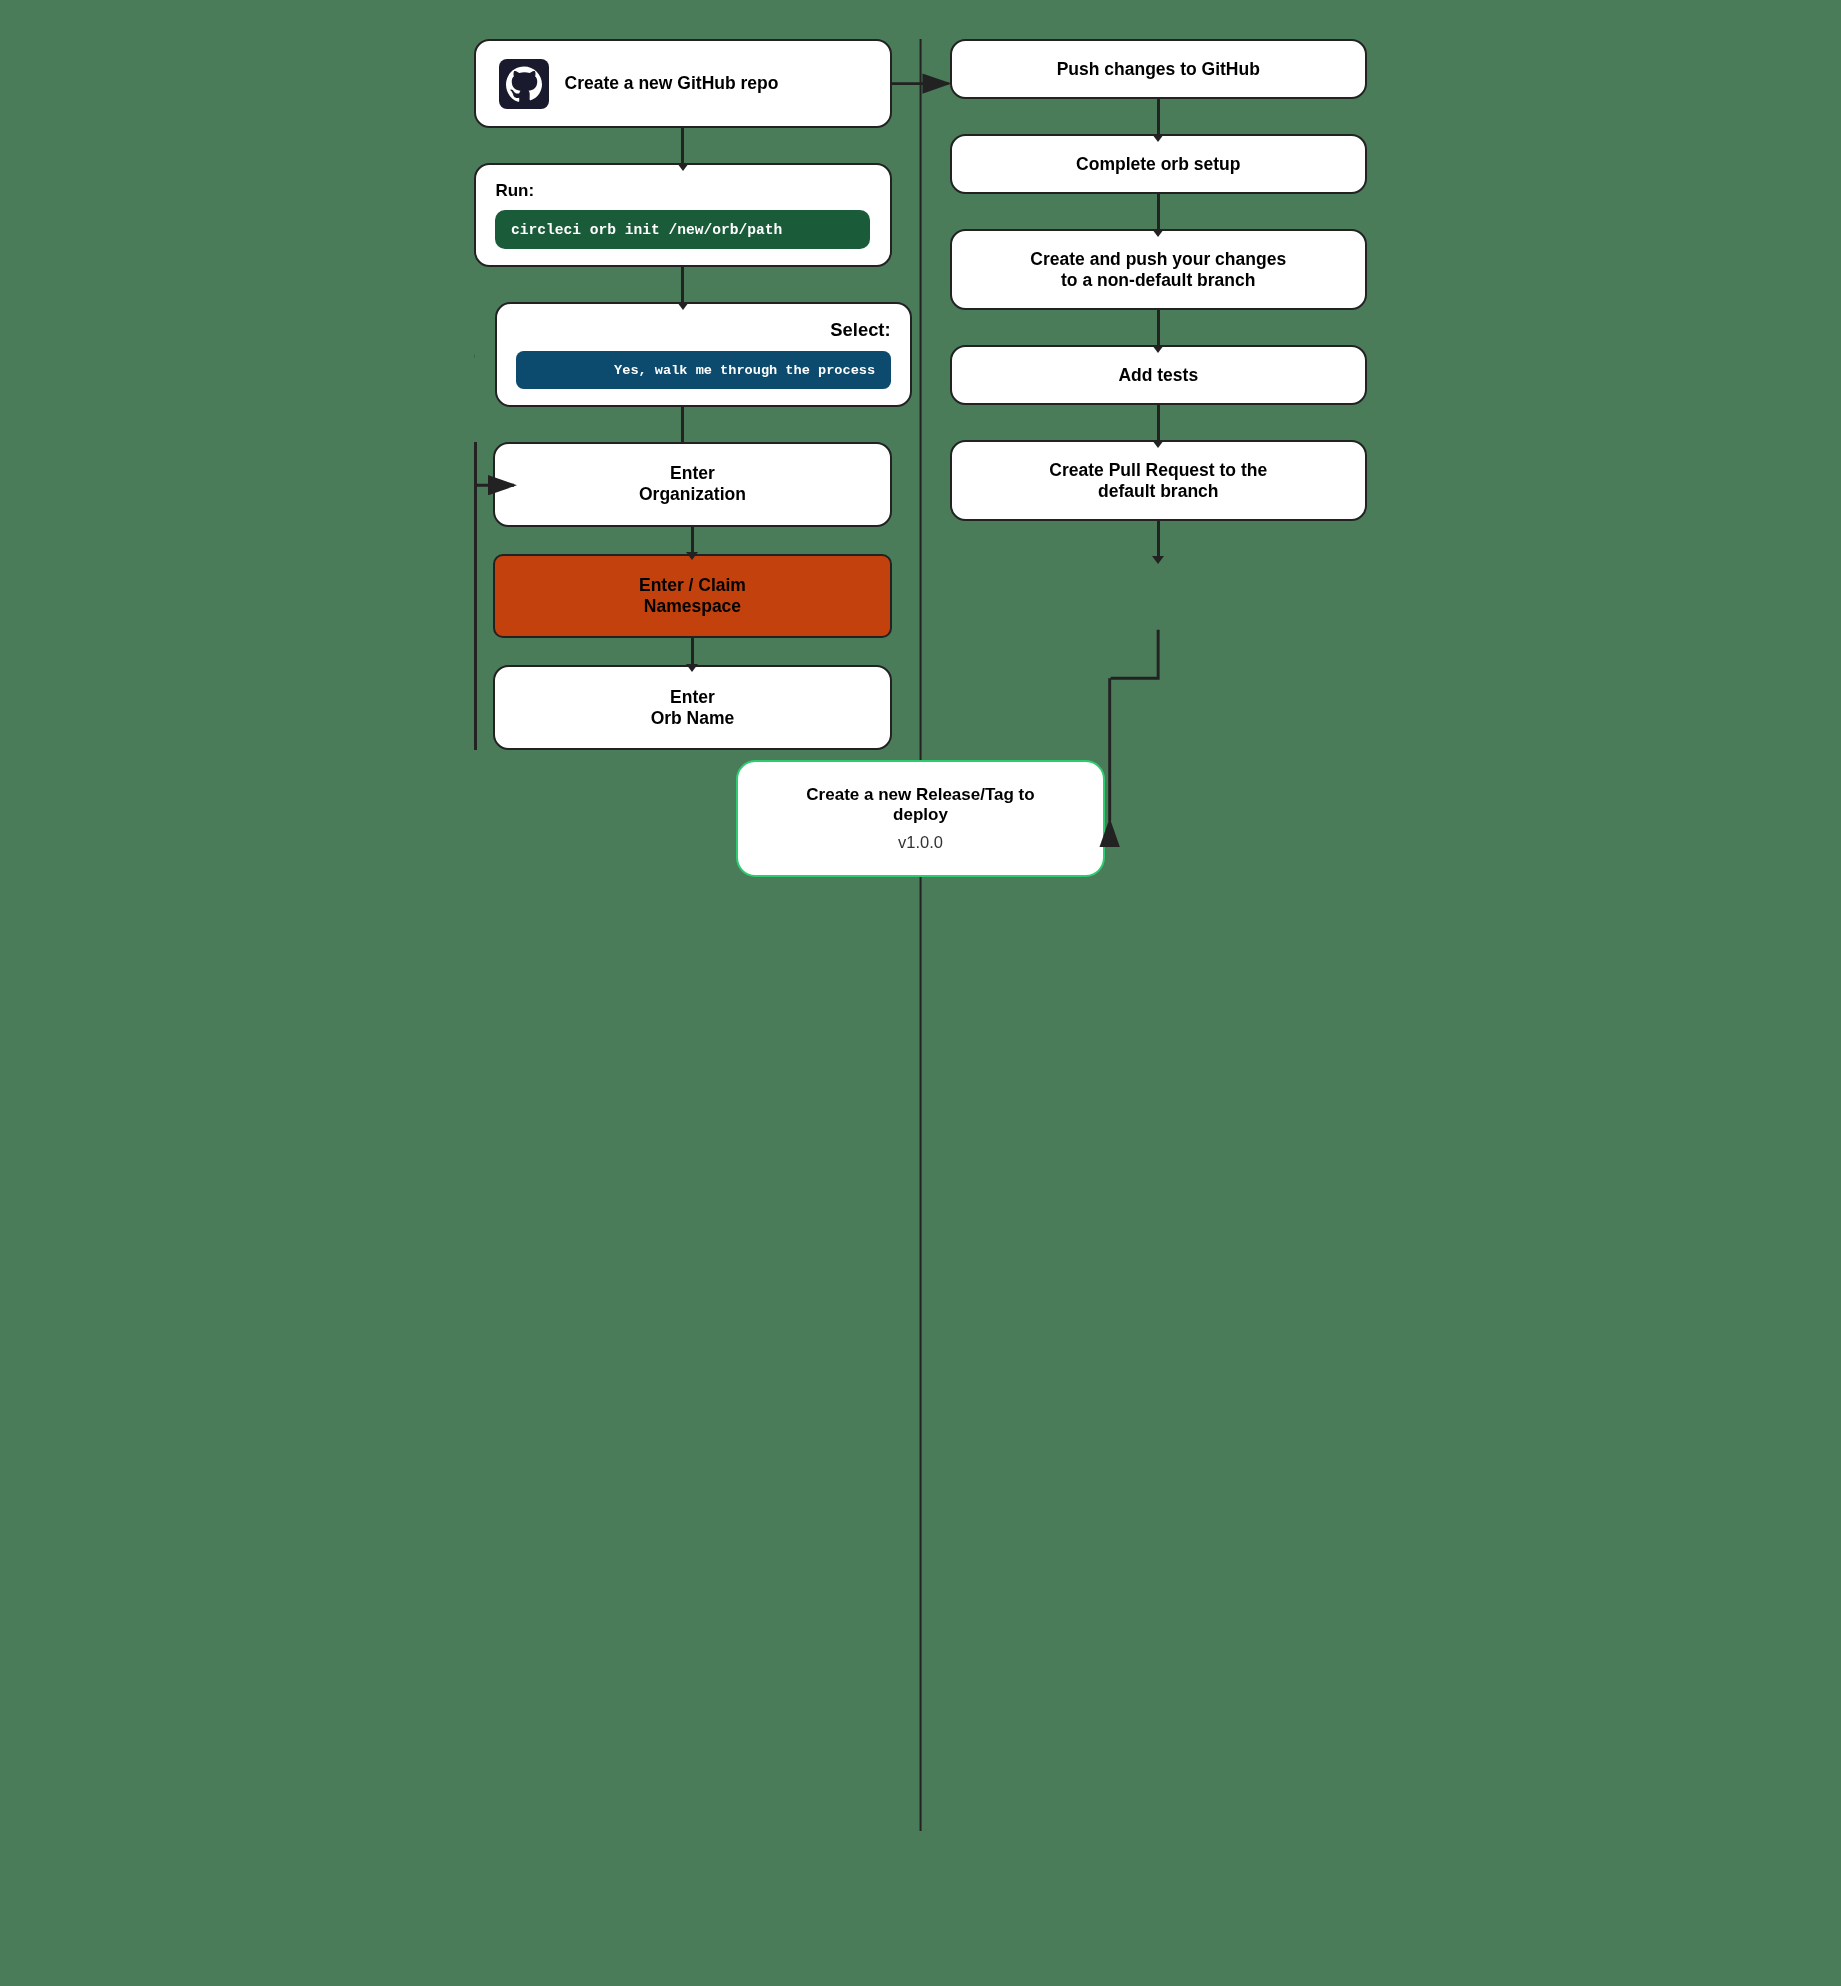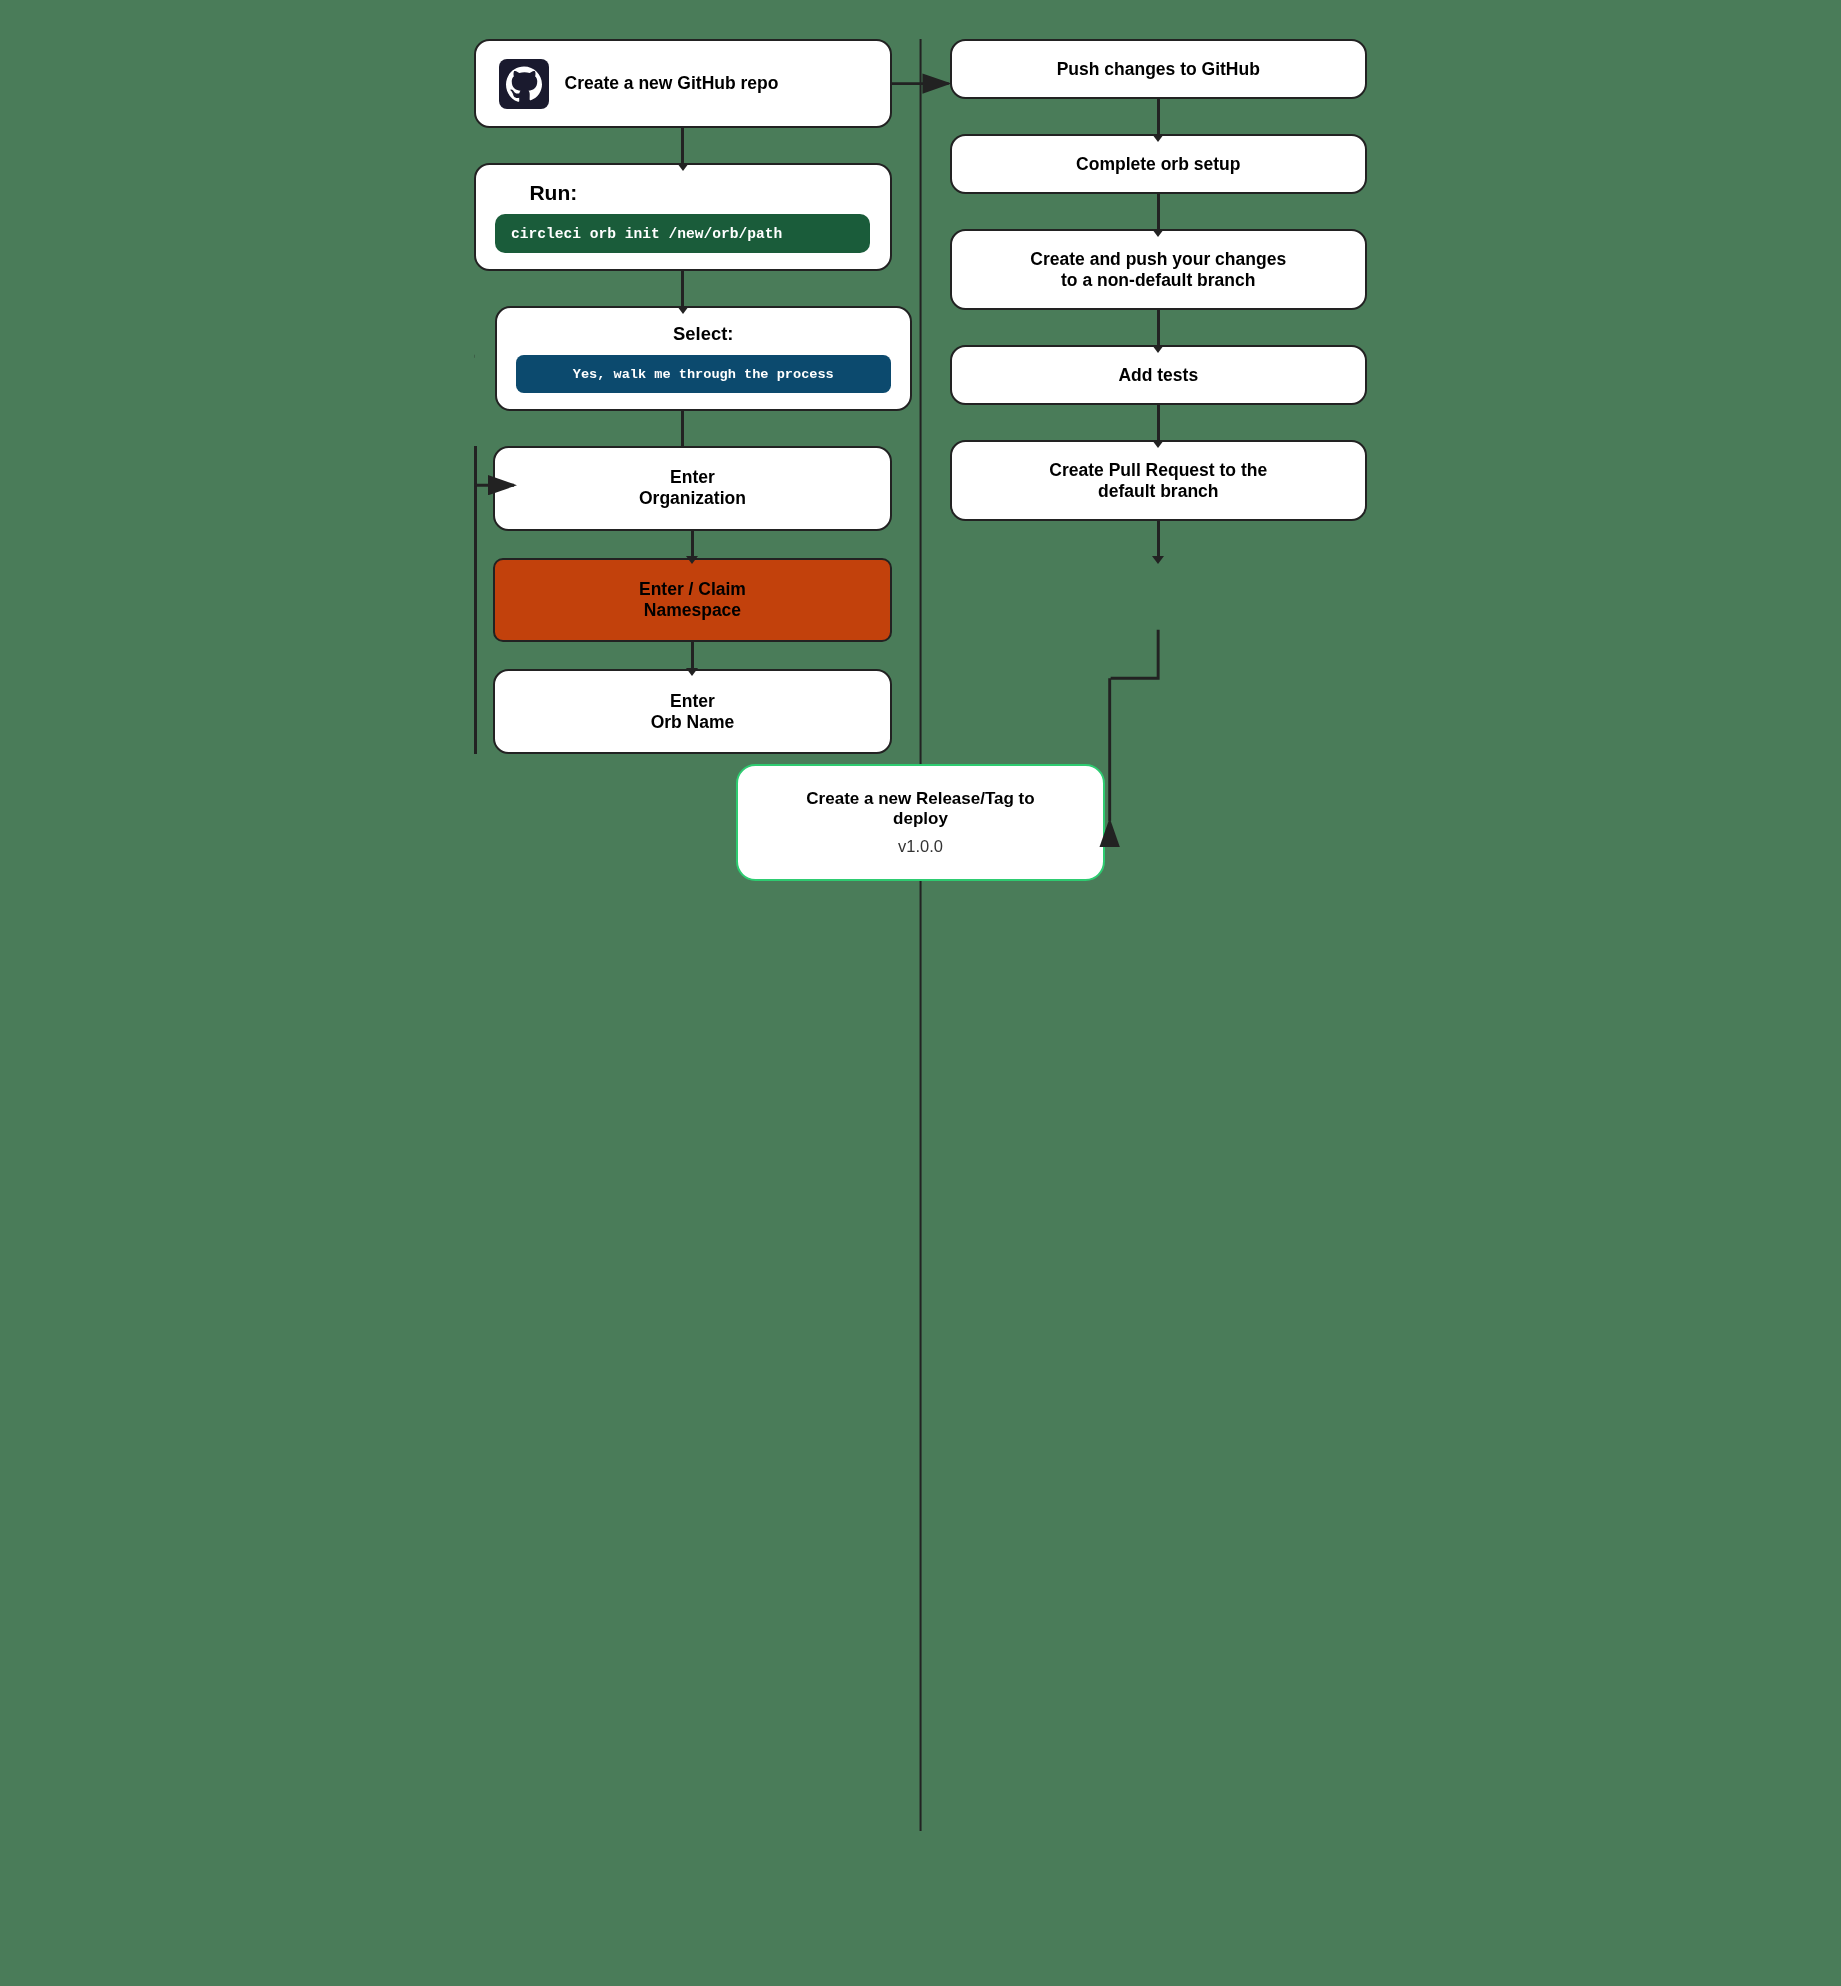--- a/index.html
+++ b/index.html
@@ -83,27 +83,27 @@
         <svg width="50" height="50" viewBox="0 0 100 100">
           <rect width="100" height="100" rx="16" fill="#1a1a2e"></rect>
           <path fill="#fff" d="M50 15 C30 15 14 31 14 51 C14 67 24 80.5 38 85.5 C39.8 85.8 40.5 84.7 40.5 83.8 C40.5 83 40.4 80.4 40.4 77.5 C31 79.5 28.8 73.5 28.1 70.4 C27.7 69.2 26 65 24.5 63.8 C23.2 63 21.4 61 24.4 61 C27.2 61 29.2 64 29.8 65.2 C33 70.7 38.2 69.2 40.7 68.3 C41 66 42 64.5 43 63.6 C34.5 62.6 25.5 59.3 25.5 44.7 C25.5 40.5 27 37.1 29.9 34.4 C29.4 33.4 28 29.5 30.3 24.2 C30.3 24.2 33.3 23.1 40.5 28.1 C44 27.1 47.5 26.6 51 26.6 C54.5 26.6 58 27.1 61.5 28.1 C68.7 23.1 71.7 24.2 71.7 24.2 C74 29.5 72.6 33.4 72.1 34.4 C75 37.1 76.5 40.5 76.5 44.7 C76.5 59.3 67.5 62.6 59 63.6 C60.3 64.8 61.4 67 61.4 70.4 C61.4 75.2 61.3 79.1 61.3 80.8 C61.3 81.7 62 82.8 63.8 82.5 C77.7 77.5 86 64 86 51 C86 31 70 15 50 15Z"></path>
         </svg>
         <span>Create a new GitHub repo</span>
       </div>
 
       <div class="flow-arrow"></div>
 
       <div class="flow-box" id="l2" style="text-align:left; padding:15.5px 19.4px;">
-        <div style="font-size:21px; font-weight:bold; margin-bottom:9.7px;margin-left:34px;">Run:</div>
+        <div style="font-size:17px; font-weight:bold; margin-bottom:9.7px;">Run:</div>
         <div style="background:#1a5c3a; color:#fff; font-family:'Courier New',monospace; font-size:14.6px; padding:11.6px 15.5px; border-radius:10px; font-weight:bold;">circleci orb init /new/orb/path</div>
       </div>
 
       <div class="flow-arrow"></div>
 
-      <div class="flow-box" id="l3" style="text-align:center; padding:15.5px 19.4px;margin-left:41px;">
+      <div class="flow-box" id="l3" style="text-align:right; padding:15.5px 19.4px;margin-left:41px;">
         <div style="font-size:18.4px; font-weight:bold; margin-bottom:9.7px;">Select:</div>
         <div style="background:#0c4a6e; color:#fff; font-family:'Courier New',monospace; font-size:13.6px; padding:11.6px 15.5px; border-radius:7.8px; font-weight:bold;">Yes, walk me through the process</div>
       </div>
 
       <div class="flow-arrow"></div>
 
       <div style="width:100%; position:relative; padding-left:19.4px;">
 
         <div style="position:absolute; left:0; top:0; bottom:0; width:2.9px; background:#222;"></div>
 

